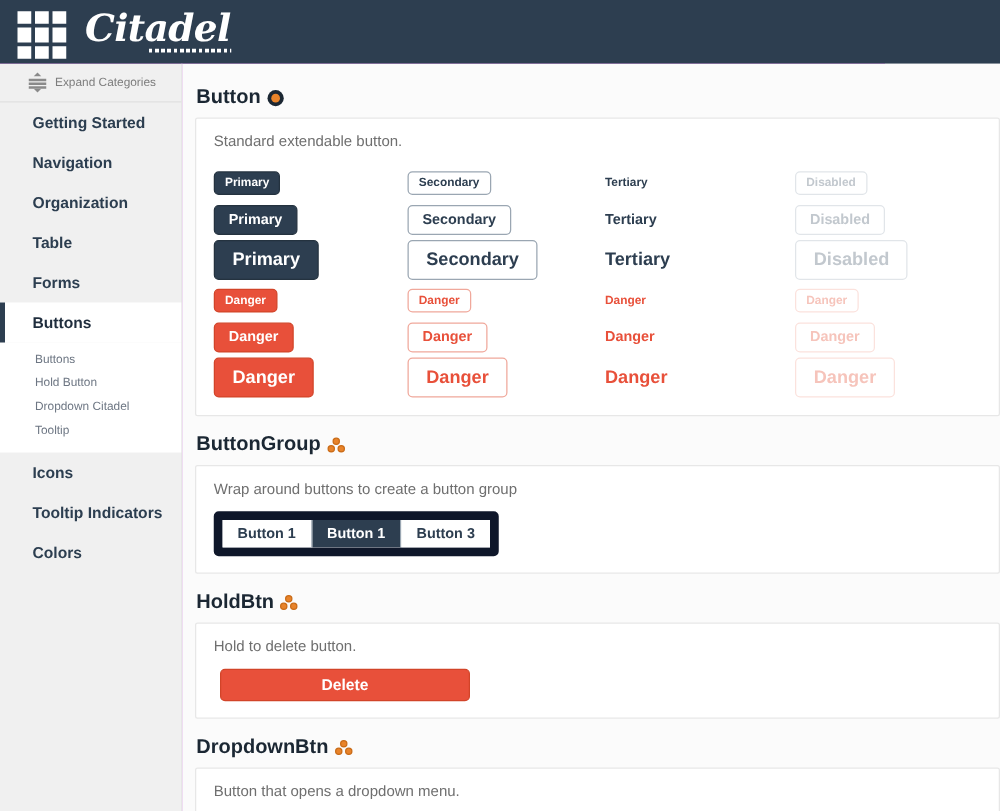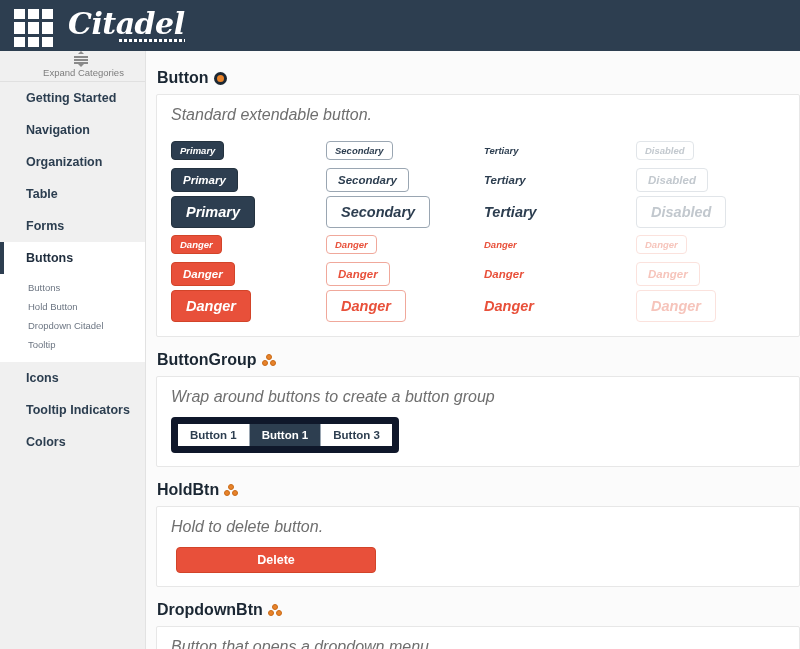--- a/index.html
+++ b/index.html
@@ -51,21 +51,20 @@
   
   .sidebar {
     position:absolute; top:51px; left:0; width:146px; height:598px;
     background:#f0f0f0;
     border-right:1px solid #e2e2e2;
   }
   .expand-row{
     display:flex; align-items:center;
     height:31px; padding-left:22px;
     border-bottom:1px solid #e0e0e0;
-    flex-direction:column;
   }
   .expand-icon{
     width:16px; height:16px; position:relative; margin-right:6px; flex:none;
   }
   .expand-icon .bar{ position:absolute; left:1px; width:14px; height:1.6px; background:#8a8a8a; }
   .expand-icon .bar.b1{ top:5px; } .expand-icon .bar.b2{ top:8px; } .expand-icon .bar.b3{ top:11px; }
   .expand-icon .tri{ position:absolute; left:5px; width:0; height:0; border-left:3px solid transparent; border-right:3px solid transparent; }
   .expand-icon .tri.up{ top:0px; border-bottom:3.5px solid #8a8a8a; }
   .expand-icon .tri.down{ bottom:0px; border-top:3.5px solid #8a8a8a; }
   .expand-label{ font-size:9.5px; color:#7d7d7d; font-family:"Liberation Sans", sans-serif; }
@@ -116,35 +115,34 @@
   .icon-cluster span.c2{ left:0px; top:6px; }
   .icon-cluster span.c3{ left:8px; top:6px; }
 
   .card{
     background:#ffffff;
     border:1px solid #e7e7e7;
     border-radius:2px;
     padding:11px 14px 13px 14px;
   }
   .card-desc{
-    font-size:16px; font-style:italic; color:#6f6f6f;
+    font-size:12px; color:#6f6f6f;
     margin-bottom:11px;
   }
 
   
   .btn-grid{ display:grid; grid-template-columns: 155px 155px 155px 160px; row-gap:0; align-items:center; }
   .btn-cell{ display:flex; align-items:center; }
   .row-sm{ height:30px; } .row-md{ height:30px; } .row-lg{ height:34px; }
 
   .btn{
     display:inline-flex; align-items:center; justify-content:center;
     border-radius:4px; cursor:pointer; white-space:nowrap;
     font-family:"Liberation Sans", sans-serif; font-weight:bold;
     border:1px solid transparent;
-    font-style:italic;
   }
   .sz-sm{ font-size:9.5px; padding:3px 8px; }
   .sz-md{ font-size:11.5px; padding:5px 11px; }
   .sz-lg{ font-size:14.5px; padding:7px 14px; }
 
   .v-primary{ background:#2d3e50; color:#ffffff; border-color:#24323f; }
   .v-secondary{ background:#ffffff; color:#2d3e50; border-color:#9aa6b2; }
   .v-tertiary{ background:transparent; color:#2d3e50; border-color:transparent; padding-left:2px; padding-right:2px; }
   .v-disabled{ background:#ffffff; color:#c2c8ce; border-color:#e1e5e9; cursor:default; }
 

